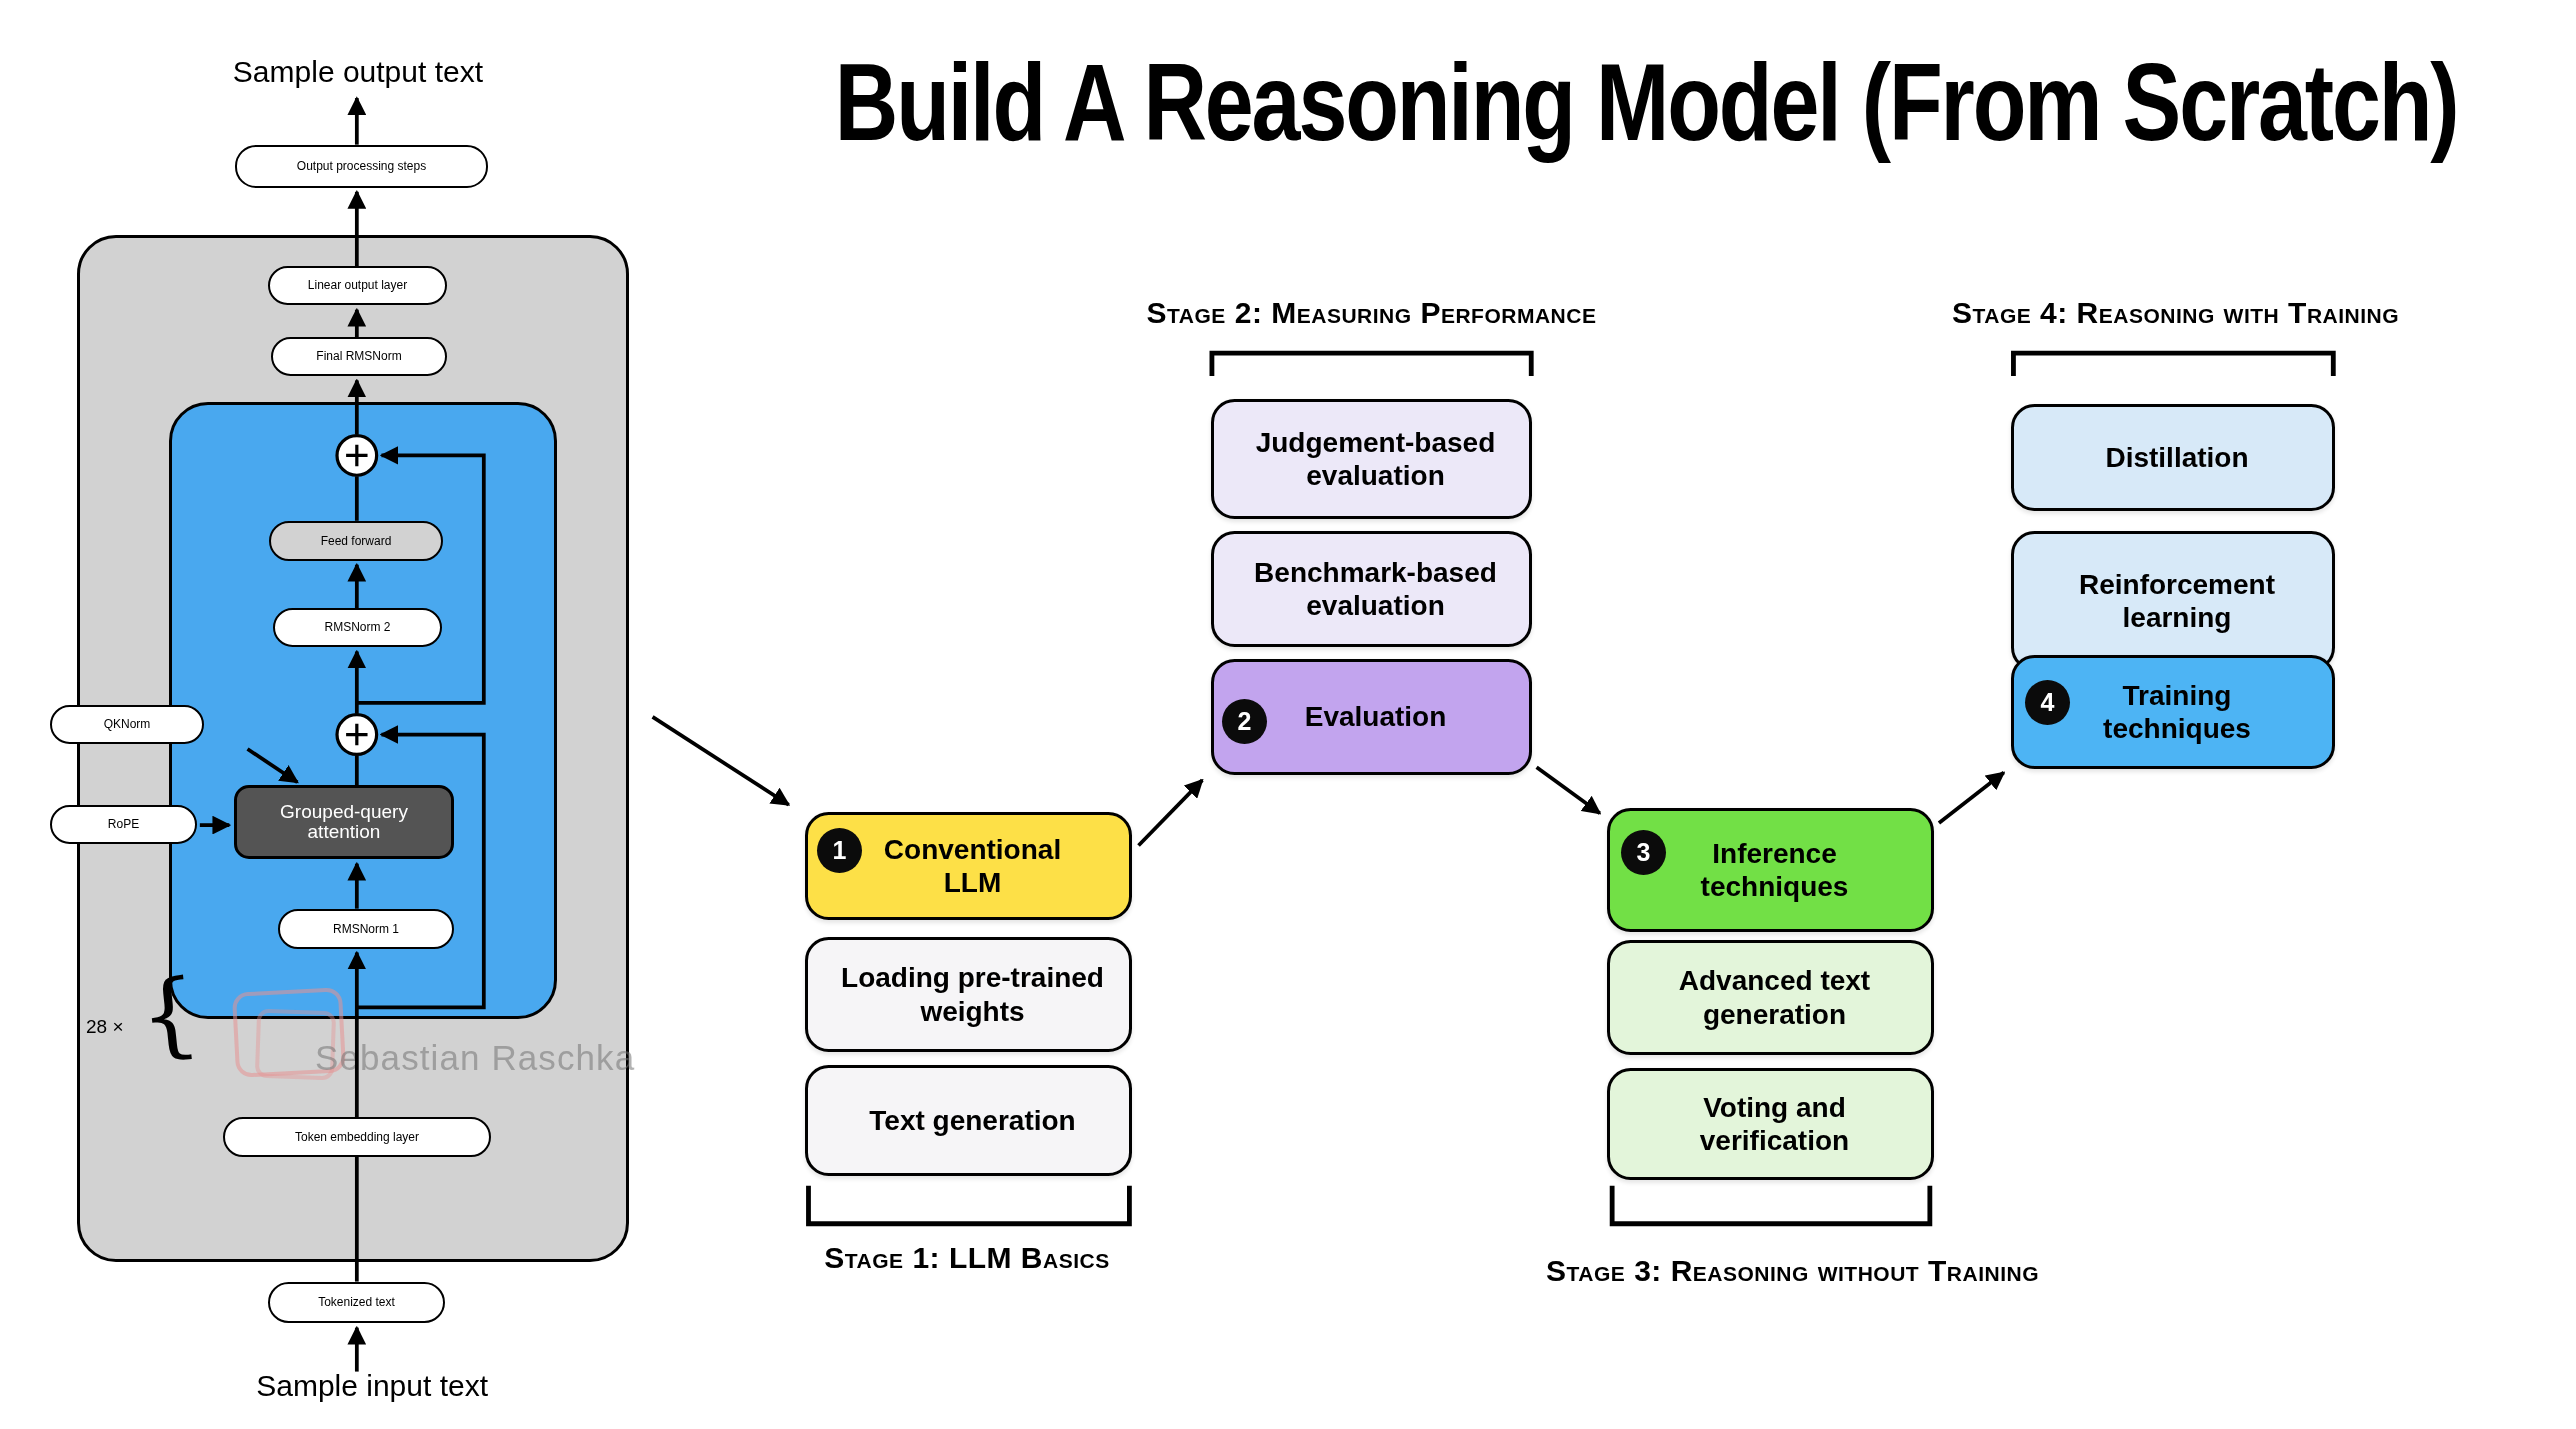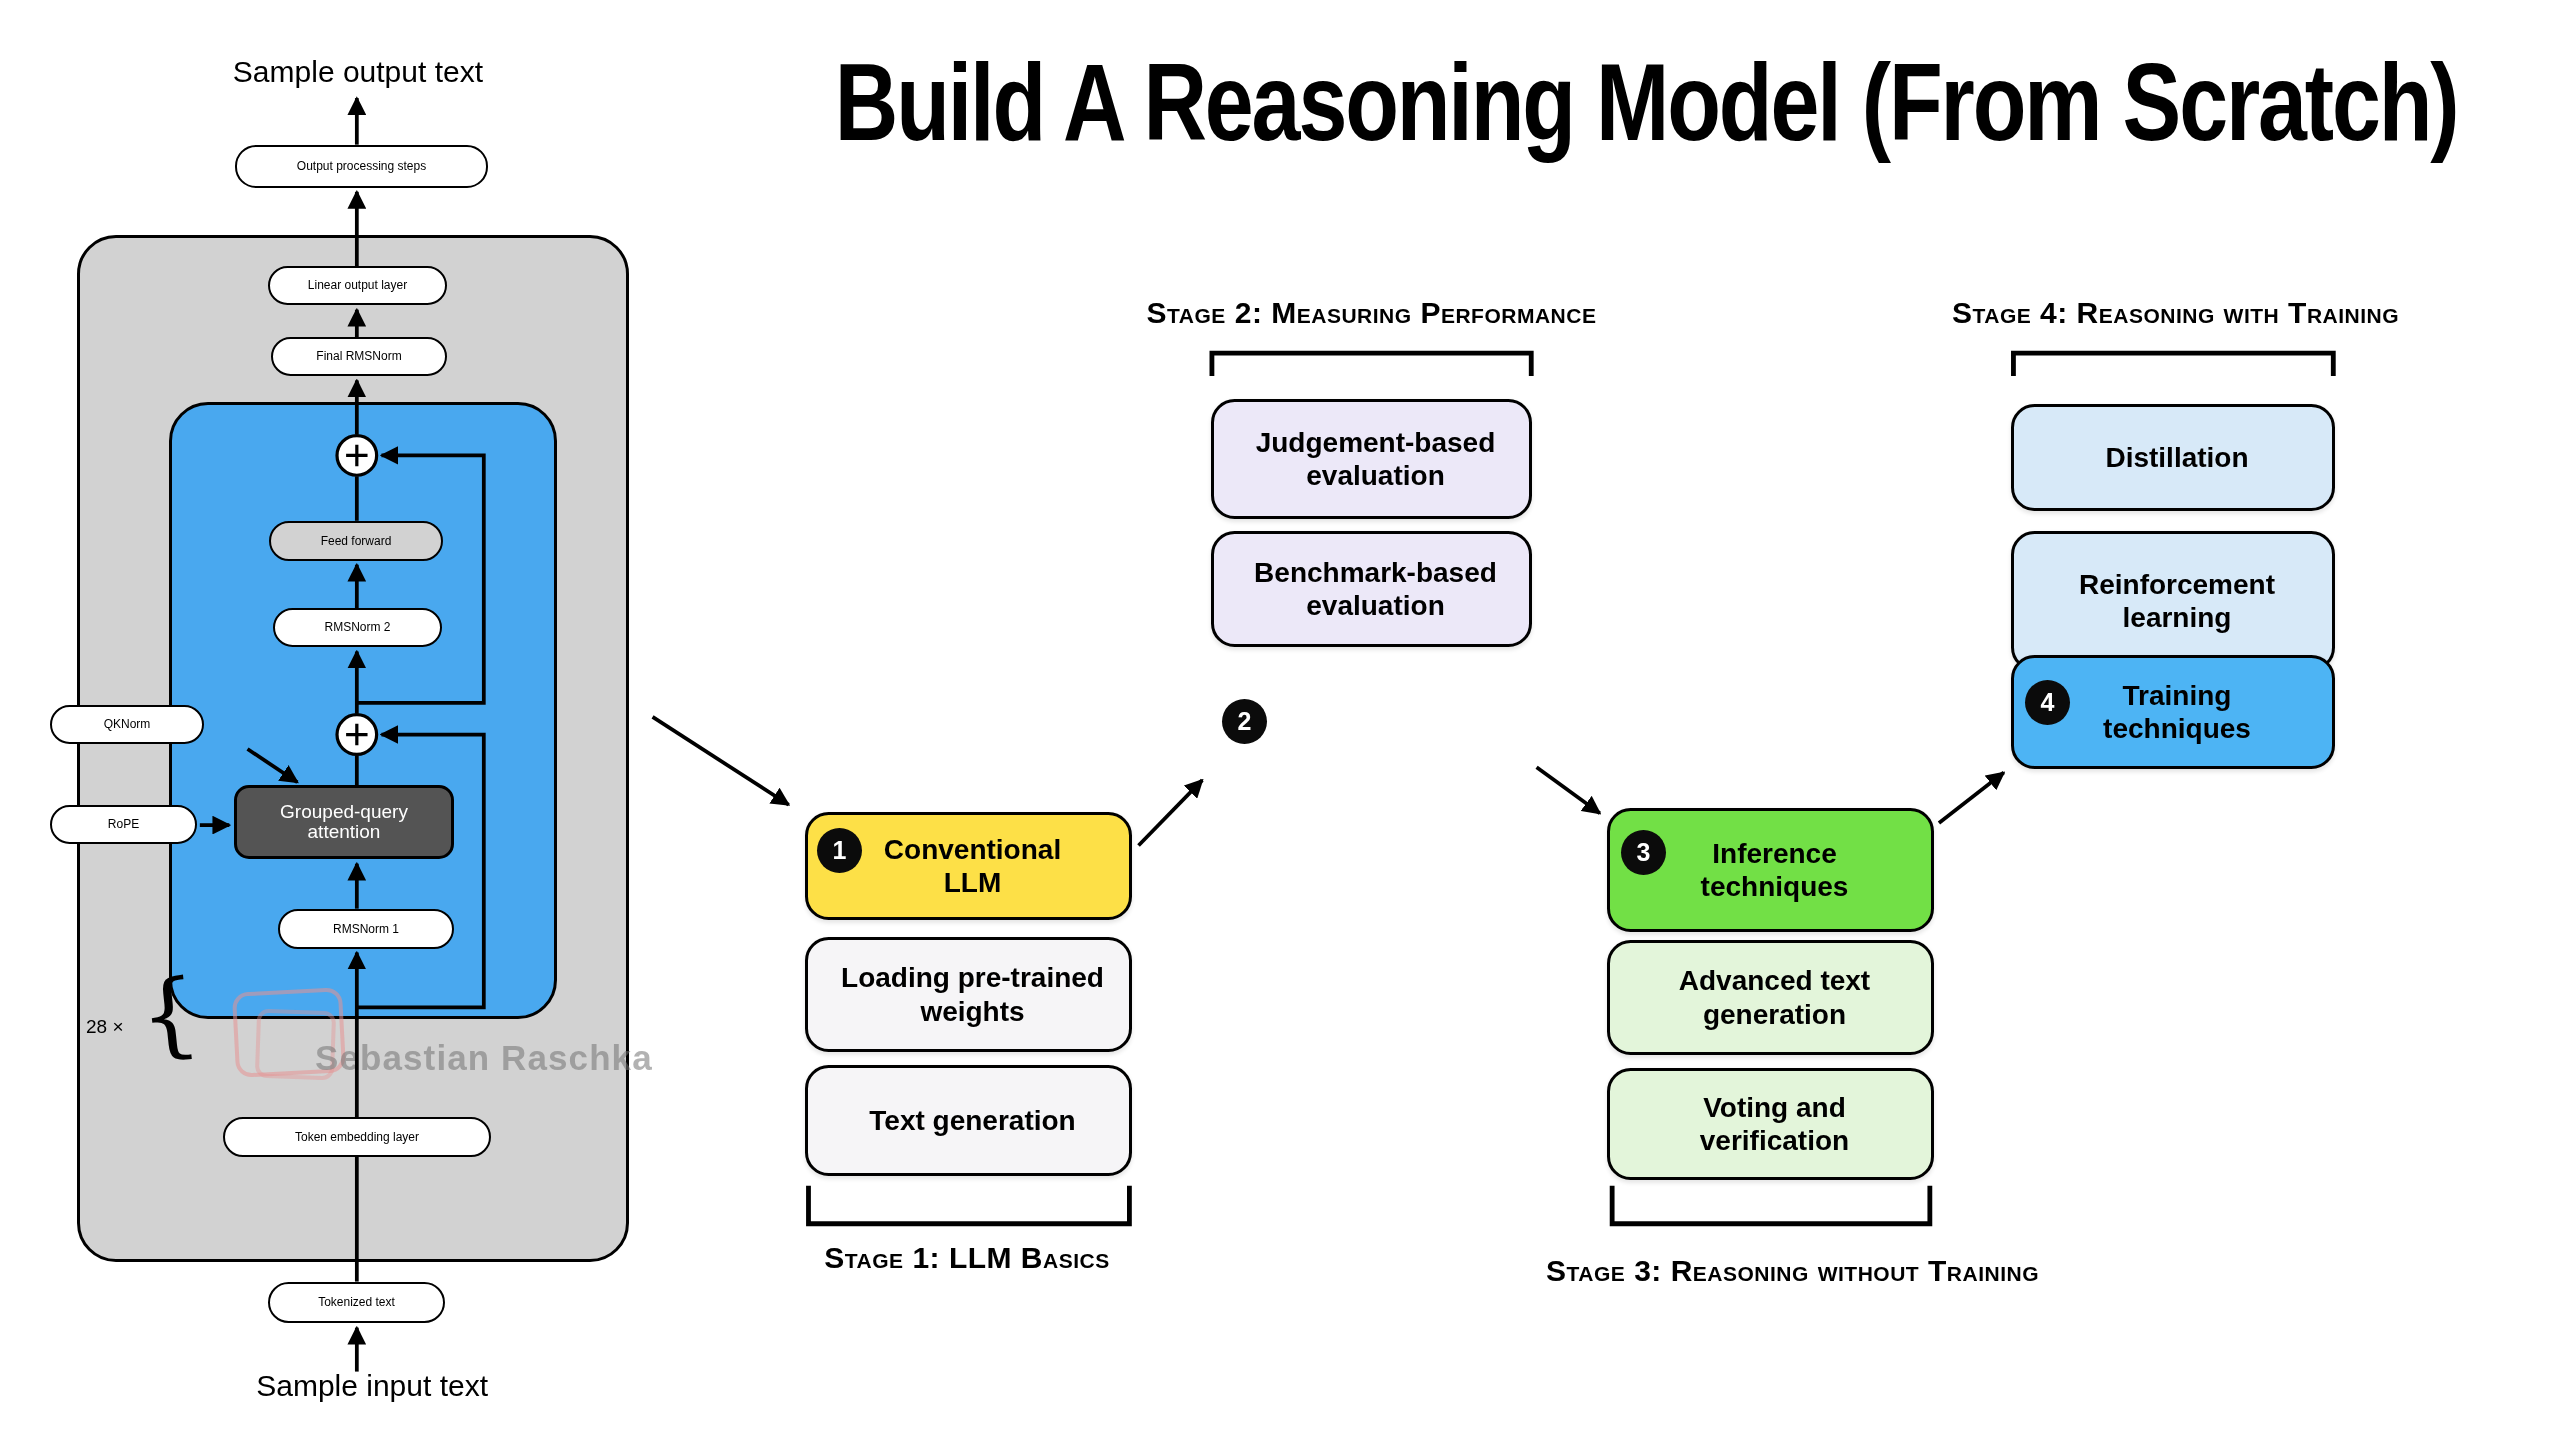--- a/index.html
+++ b/index.html
@@ -38,21 +38,21 @@
                 text-align:center;white-space:nowrap;z-index:3;}
 
   
   .mono{font-family:Liberation Sans, sans-serif;font-size:30px;text-align:right;z-index:3;}
 
   
   .repeat{font-size:19px;z-index:3;}
   .brace{font-family:"DejaVu Serif",serif;font-size:92px;z-index:3;transform:rotate(-6deg);line-height:1;}
   .wm-box{border:4.8px solid rgba(230,145,145,0.55);border-radius:16px;transform:rotate(-3deg);z-index:2;}
   .wm-box2{border:4.3px solid rgba(230,145,145,0.40);border-radius:11.8px;transform:rotate(2deg);z-index:2;}
-  .wm-text{font-weight:bold;font-size:35px;color:rgba(115,115,115,0.55);letter-spacing:1.1px;z-index:2;white-space:nowrap;}
+  .wm-text{font-weight:normal;font-size:35px;color:rgba(115,115,115,0.55);letter-spacing:1.1px;z-index:2;white-space:nowrap;}
 
   svg.overlay{position:absolute;left:0;top:0;width:2576px;height:1430px;z-index:2;}
   svg .ln{stroke:#000;stroke-width:7;fill:none;}
   svg .bk{stroke:#000;stroke-width:9;fill:none;}
   svg .plus{stroke:#000;stroke-width:6;fill:none;}
 </style>
 </head>
 <body>
 
 <div id="canvas">
@@ -187,20 +187,23 @@
   <div class="abs sbox" style="left: 805px; top: 1065px; width: 327px; height: 111px; background-color: rgb(246, 245, 247);">
     <span class="inner">Text generation</span>
   </div>
 
   <div class="abs sbox" style="left: 1211px; top: 399px; width: 321px; height: 120px; background-color: rgb(236, 232, 248);">
     <span class="inner" style="max-width:268px;">Judgement-based evaluation</span>
   </div>
   <div class="abs sbox" style="left: 1211px; top: 531px; width: 321px; height: 116px; background-color: rgb(236, 232, 248);">
     <span class="inner" style="max-width:268px;">Benchmark-based evaluation</span>
   </div>
+  <div class="abs sbox" style="left: 1211px; top: 659px; width: 321px; height: 116px; background-color: rgb(194, 164, 238);">
+    <span class="inner">Evaluation</span>
+  </div>
 
   <div class="abs sbox" style="left: 1607px; top: 808px; width: 327px; height: 124px; background-color: rgb(114, 224, 70);">
     <span class="inner" style="max-width:230px;">Inference techniques</span>
   </div>
   <div class="abs sbox" style="left: 1607px; top: 940px; width: 327px; height: 115px; background-color: rgb(227, 245, 218);">
     <span class="inner" style="max-width:257px;">Advanced text generation</span>
   </div>
   <div class="abs sbox" style="left: 1607px; top: 1068px; width: 327px; height: 112px; background-color: rgb(227, 245, 218);">
     <span class="inner" style="max-width:225px;">Voting and verification</span>
   </div>

